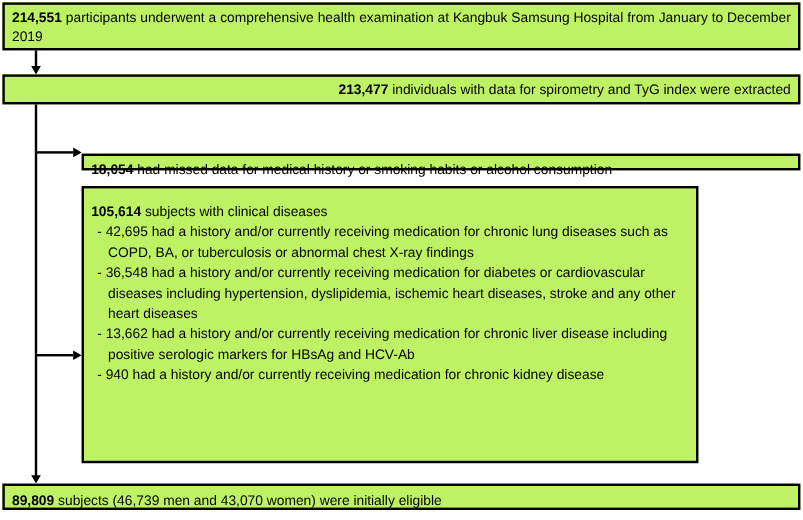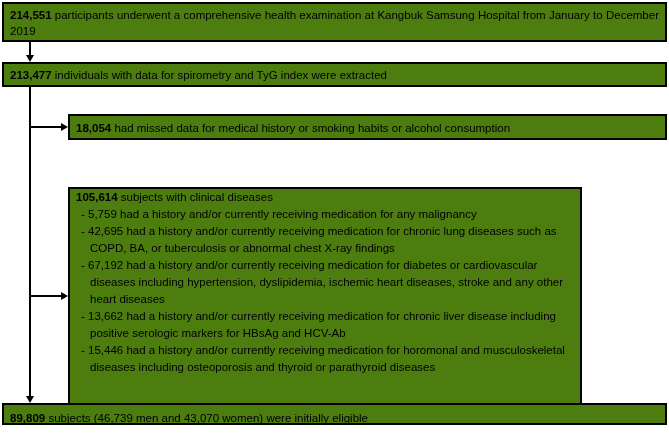--- a/index.html
+++ b/index.html
@@ -13,30 +13,30 @@
     height: 433px;
     background: #ffffff;
     font-family: "Liberation Sans", "DejaVu Sans", sans-serif;
     font-size: 11.5px;
     color: #000000;
     overflow: hidden;
   }
   .box {
     position: absolute;
     border: 2px solid #000000;
-    background: #4d7c0f;
+    background: #bef264;
     box-sizing: border-box;
     padding: 3px 6px;
     line-height: 16px;
   }
   .num { font-weight: bold; }
   #box1 { left: 2px;  top: 2px;   width: 665px; height: 40px; text-align: justify; }
-  #box2 { left: 2px;  top: 62px;  width: 665px; height: 25px; }
-  #box3 { left: 68px; top: 114px; width: 599px; height: 26px; padding-top: 4px; }
-  #box4 { left: 68px; top: 155px; width: 514px; height: 231px; line-height: 17px; padding-top: 0; margin-top: 32px; }
+  #box2 { left: 2px;  top: 62px;  width: 665px; height: 25px; text-align: right; }
+  #box3 { left: 68px; top: 128px; width: 599px; height: 14px; padding-top: 4px; }
+  #box4 { left: 68px; top: 155px; width: 514px; height: 231px; line-height: 17px; padding-top: 12px; }
   #box5 { left: 2px;  top: 403px; width: 665px; height: 22px; padding-top: 5px; }
   .item {
     padding-left: 14px;
     text-indent: -9px;
   }
   .line {
     position: absolute;
     background: #000000;
   }
   .arrow {
@@ -85,25 +85,24 @@
   </div>
 
   <div class="line" style="left:30px; top:295px; width:31px; height:2px;"></div>
   <div class="arrow right" style="left:61px; top:292px;"></div>
 
   <div class="box" id="box4">
     <div>
       <span class="num">105,614</span>
       <span>subjects with clinical diseases</span>
     </div>
-    <div class="item">- 5,759 had a history and/or currently receiving medication for any malignancy</div>
     <div class="item">- 42,695 had a history and/or currently receiving medication for chronic lung diseases such as COPD, BA, or tuberculosis or abnormal chest X-ray findings</div>
-    <div class="item">- 67,192 had a history and/or currently receiving medication for diabetes or cardiovascular diseases including hypertension, dyslipidemia, ischemic heart diseases, stroke and any other heart diseases</div>
+    <div class="item">- 36,548 had a history and/or currently receiving medication for diabetes or cardiovascular diseases including hypertension, dyslipidemia, ischemic heart diseases, stroke and any other heart diseases</div>
     <div class="item">- 13,662 had a history and/or currently receiving medication for chronic liver disease including positive serologic markers for HBsAg and HCV-Ab</div>
-    <div class="item">- 15,446 had a history and/or currently receiving medication for horomonal and musculoskeletal diseases including osteoporosis and thyroid or parathyroid diseases</div>
+    <div class="item">- 940 had a history and/or currently receiving medication for chronic kidney disease</div>
   </div>
 
   <div class="box" id="box5">
     <span class="num">89,809</span>
     <span>subjects (46,739 men and 43,070 women) were initially eligible</span>
   </div>
 
 </div>
 
 </body></html>

